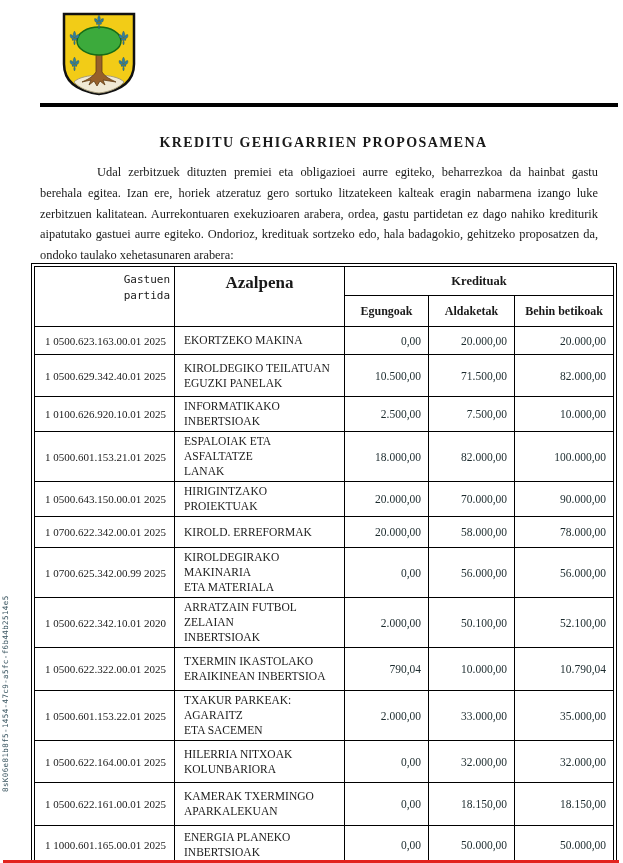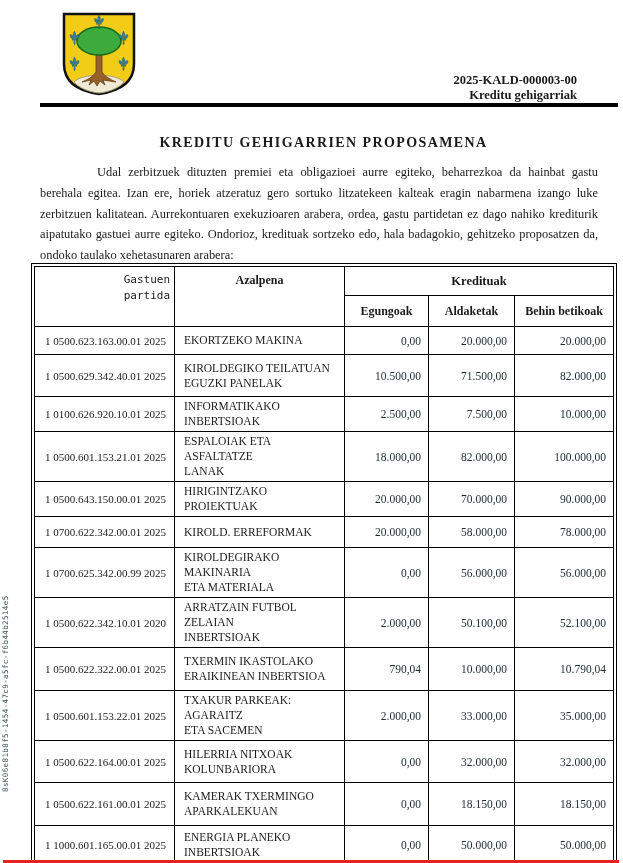--- a/index.html
+++ b/index.html
@@ -61,21 +61,21 @@
     border:1px solid #000;
     overflow:hidden;
   }
   th.h-partida {
     font-family:"DejaVu Sans Mono", monospace;
     font-weight:normal; font-size:11px; line-height:16px;
     text-align:right; vertical-align:top;
     padding:5px 4px 0 8px; white-space:pre-line;
   }
   th.h-azalpena {
-    font-weight:bold; font-size:12px;
+    font-weight:bold; font-size:17px;
     text-align:center; vertical-align:top; padding-top:6px;
   }
   th.h-group { font-weight:bold; font-size:12.5px; text-align:center; height:26px;margin-left:7px; }
   th.h-sub   { font-weight:bold; font-size:12px;   text-align:center; height:28px; }
 
   td.c-partida {
     font-size:11px; text-align:left; vertical-align:middle;
     padding:2px 2px 2px 10px; white-space:nowrap;
   }
   td.c-azalpena {
@@ -121,24 +121,20 @@
     <ellipse cx="37" cy="29" rx="22" ry="14" fill="#3caa3c" stroke="#166b16" stroke-width="1.5"></ellipse>
 
     <use href="#fleur" x="31.5" y="3" width="11" height="14"></use>
     <use href="#fleur" x="7" y="19" width="11" height="14"></use>
     <use href="#fleur" x="56" y="19" width="11" height="14"></use>
     <use href="#fleur" x="7" y="45" width="11" height="14"></use>
     <use href="#fleur" x="56" y="45" width="11" height="14"></use>
   </svg>
 
 
-  <div class="hdr-right">
-    <div>2025-KALD-000003-00</div>
-    <div>Kreditu gehigarriak</div>
-  </div>
 
   <div class="hdr-rule"></div>
 
   <div class="doc-title">KREDITU GEHIGARRIEN PROPOSAMENA</div>
 
   <p class="intro">Udal zerbitzuek dituzten premiei eta obligazioei aurre egiteko, beharrezkoa da hainbat gastu berehala egitea. Izan ere, horiek atzeratuz gero sortuko litzatekeen kalteak eragin nabarmena izango luke zerbitzuen kalitatean. Aurrekontuaren exekuzioaren arabera, ordea, gastu partidetan ez dago nahiko krediturik aipatutako gastuei aurre egiteko. Ondorioz, kredituak sortzeko edo, hala badagokio, gehitzeko proposatzen da, ondoko taulako xehetasunaren arabera:</p>
 
   <div class="side-code">8sK06e81b8f5-1454-47c9-a5fc-f6b44b2514e5</div>
 
   <div class="table-wrap">

